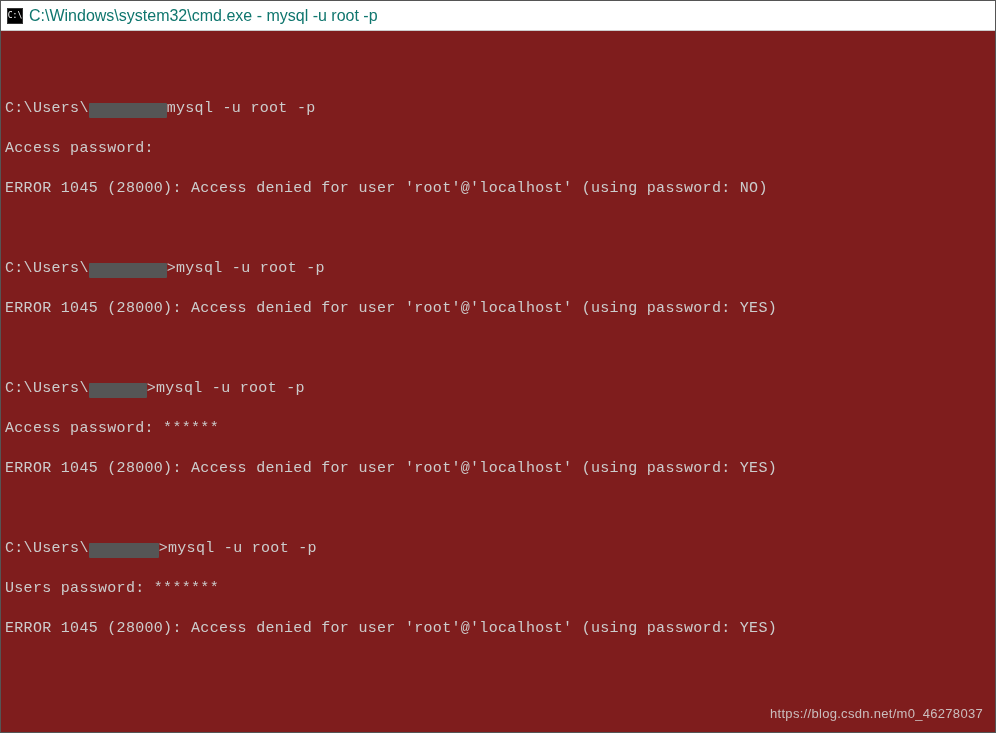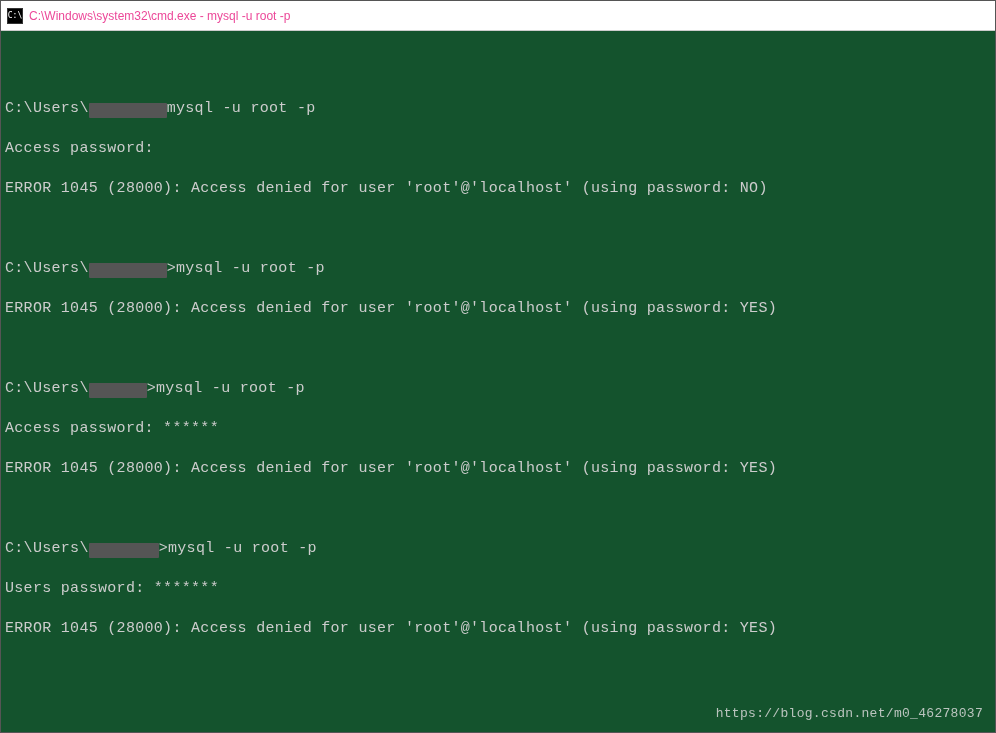--- a/index.html
+++ b/index.html
@@ -36,26 +36,26 @@
       display: inline-flex;
       align-items: center;
       justify-content: center;
       border: 1px solid #333;
       background: #000;
       color: #fff;
       font-size: 8px;
       font-family: monospace;
     }
     .titlebar-text {
-      font-size: 12px;
-      color: #ec4899;
+      font-size: 16px;
+      color: #0f766e;
     }
     .terminal {
       flex: 1;
-      background: #14532d;
+      background: #7f1d1d;
       color: #cccccc;
       font-family: "NSimSun", "SimSun", "Consolas", "Courier New", monospace;
       font-size: 15px;
       line-height: 20px;
       padding: 8px 4px 4px 4px;
       white-space: pre;
       overflow: hidden;
       position: relative;
       letter-spacing: 0.3px;
     }
@@ -70,21 +70,21 @@
       vertical-align: text-bottom;
       height: 15px;
       position: relative;
       top: 1px;
     }
     .watermark {
       position: absolute;
       right: 12px;
       bottom: 8px;
       color: #d8d8d8;
-      font-family: Liberation Mono, monospace;
+      font-family: Liberation Sans, sans-serif;
       font-size: 13px;
       opacity: 0.85;
       padding-left: 47px;
     }
   </style>
 </head>
 <body>
 
 <div class="window">
   <div class="titlebar">

